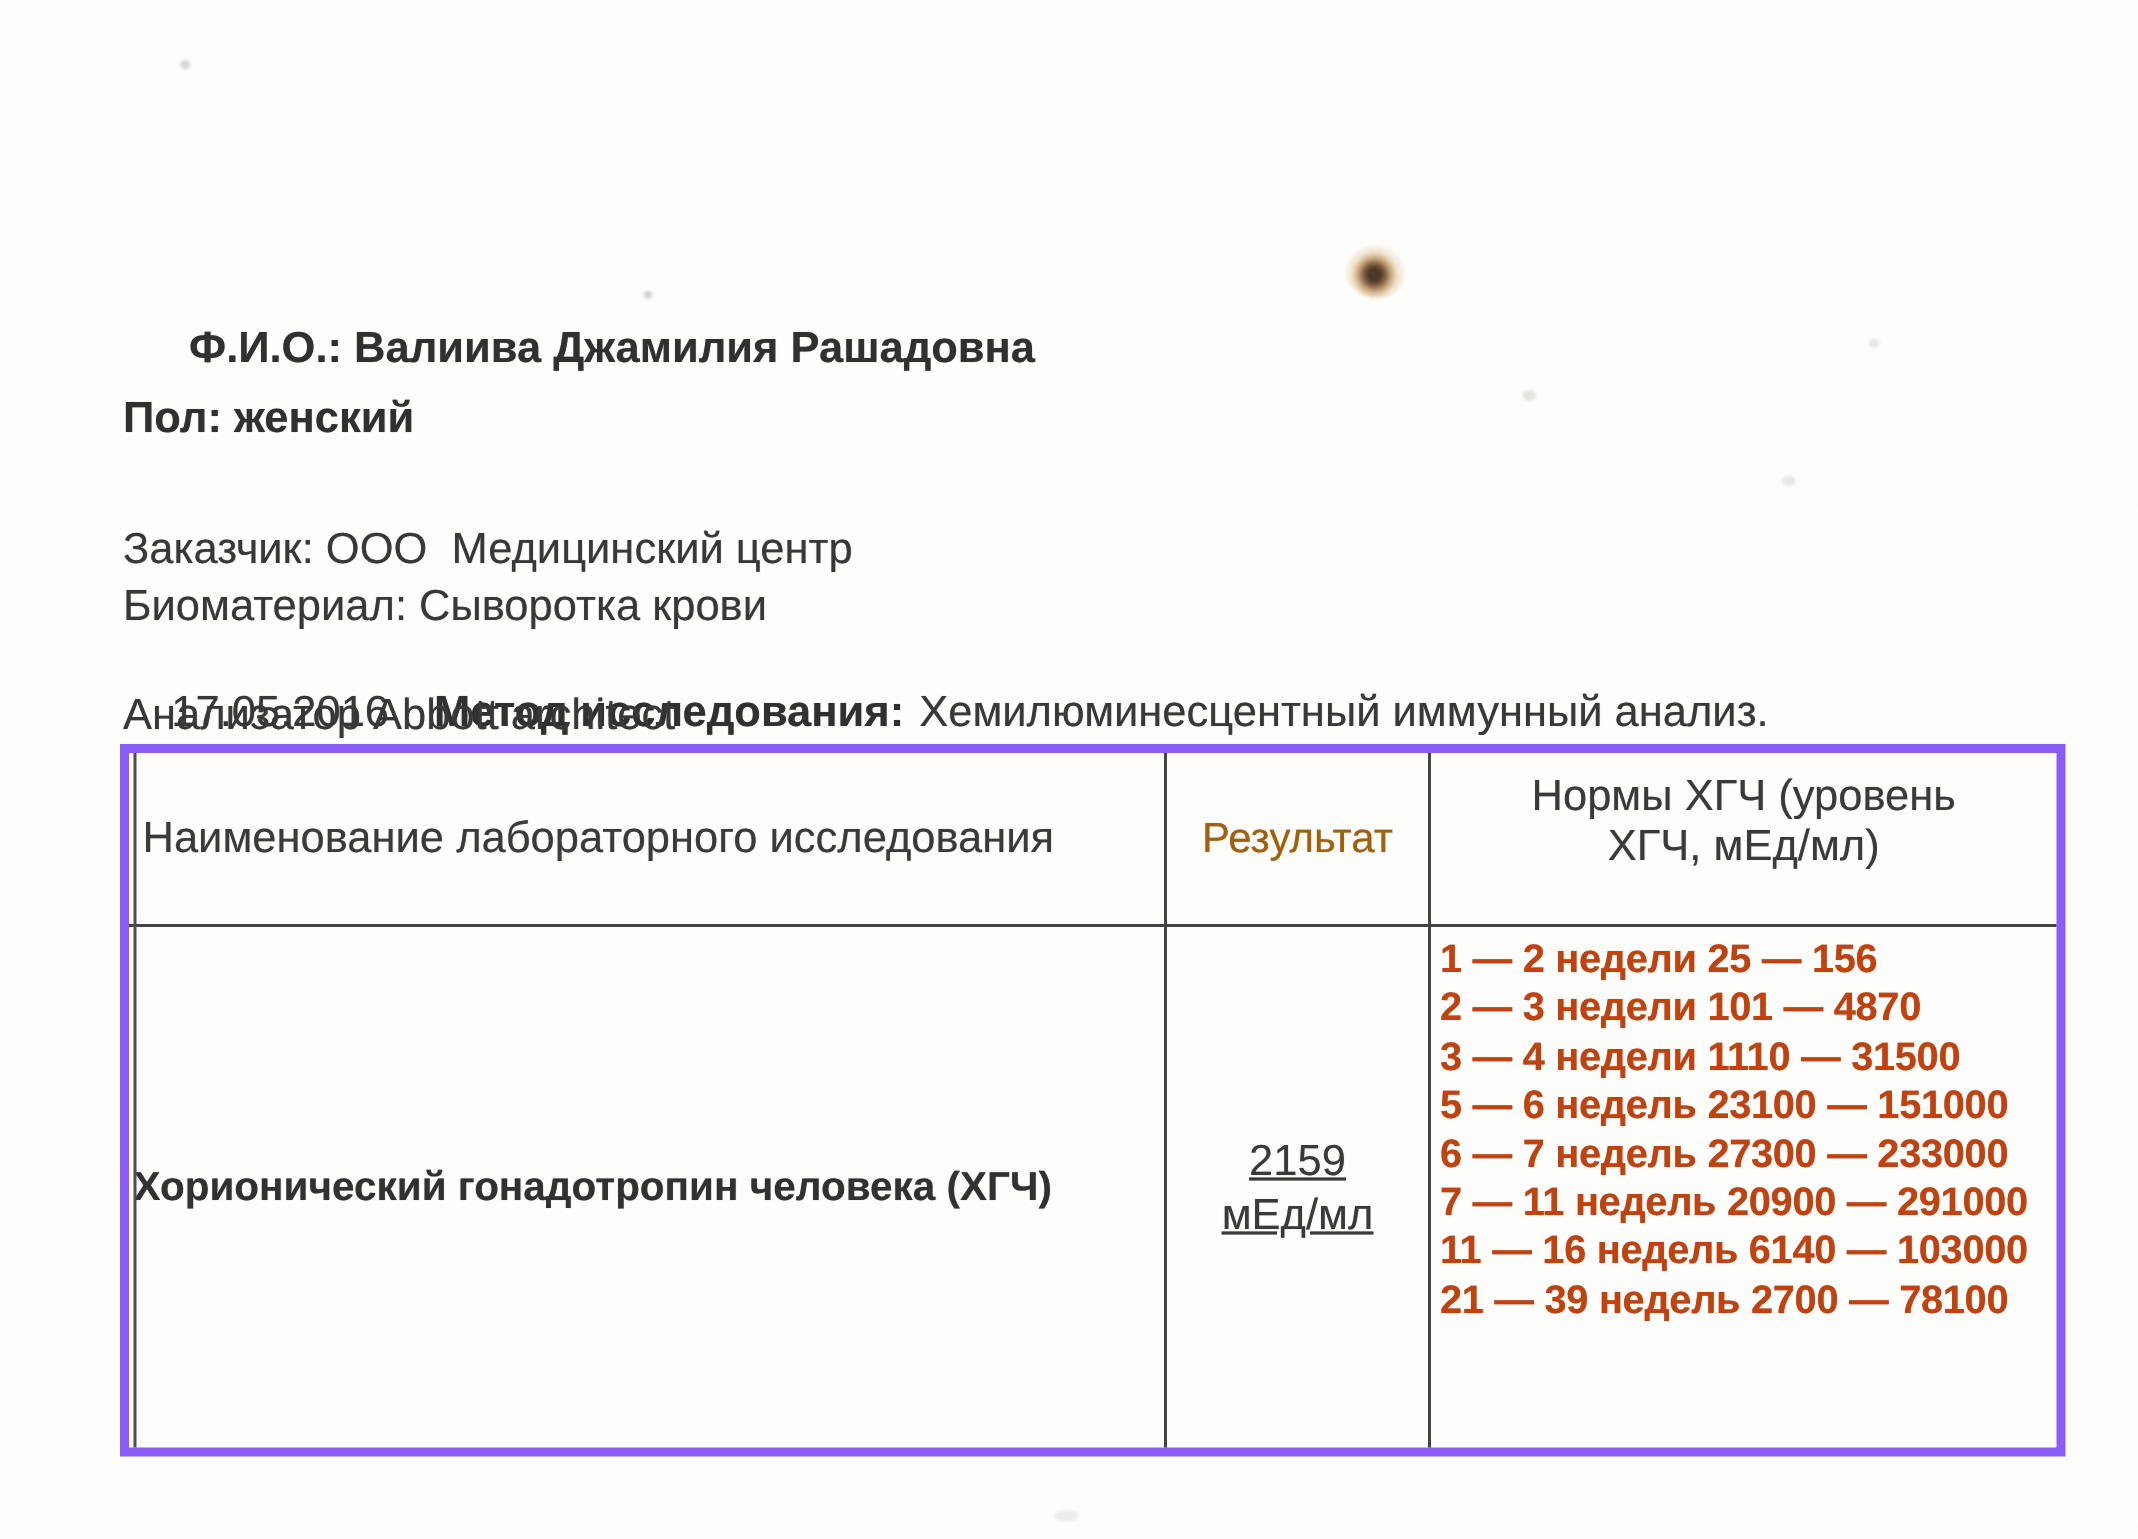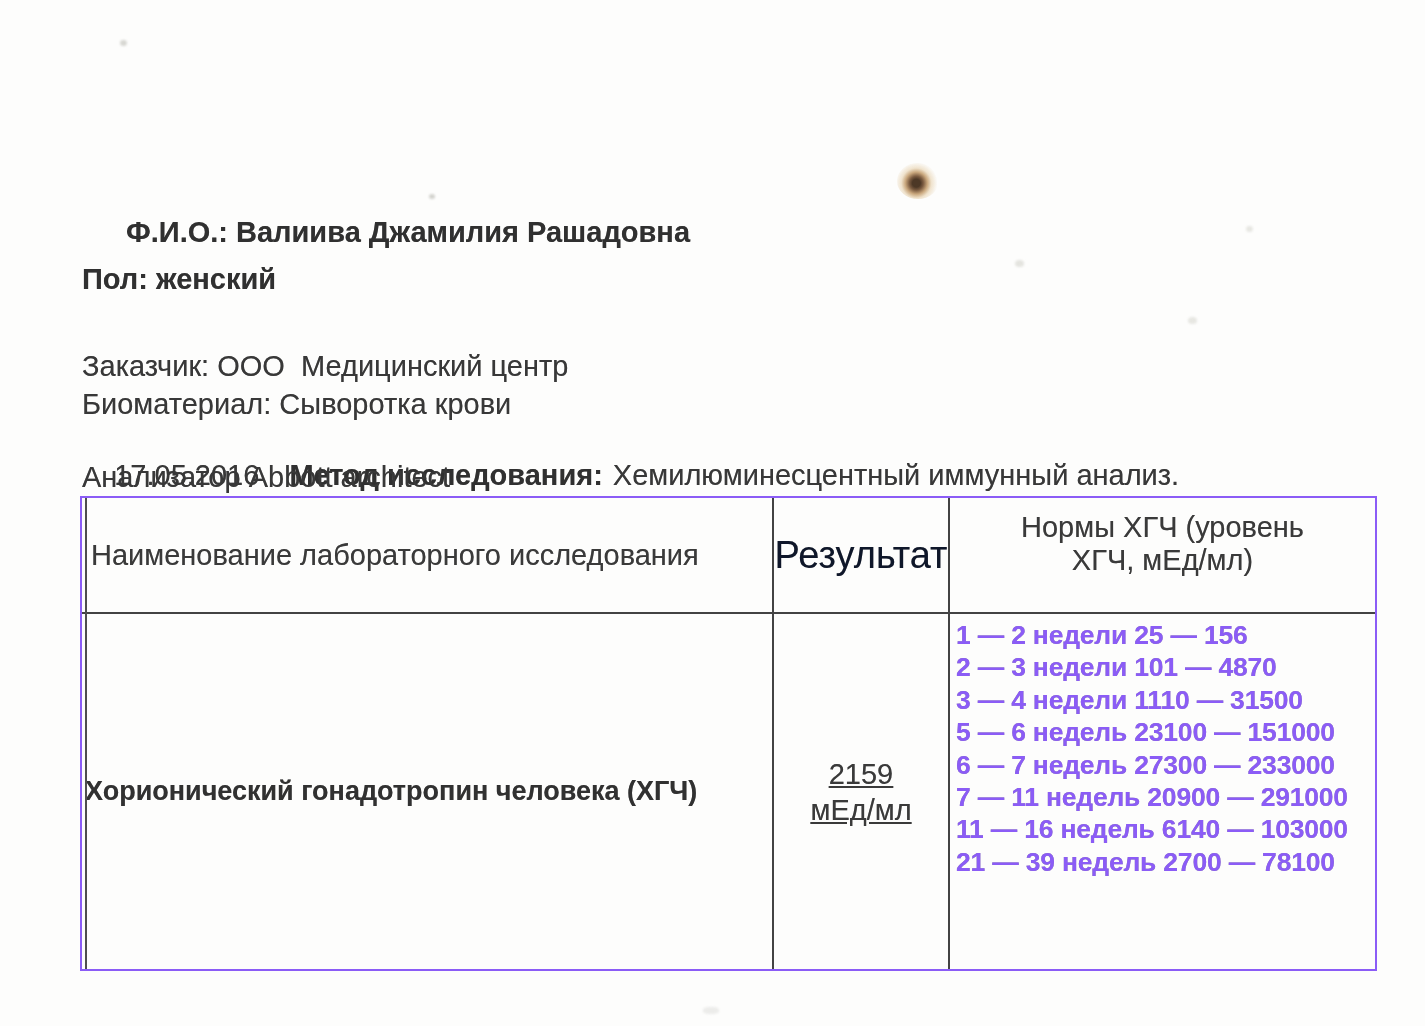--- a/index.html
+++ b/index.html
@@ -20,21 +20,21 @@
     text-shadow:0 0 0.6px rgba(55,55,55,0.55);
   }
   .bold{font-weight:700;color:#303030;}
   .method-line span{vertical-align:baseline;}
   .method-label{font-weight:700;color:#303030;margin-left:30px;}
   .method-value{margin-left:10px;}
   
   .lab-table{
     position:absolute;left:80px;top:496px;
     width:1297px;height:475px;
-    border:2px solid #8b5cf6;
+    border:6px solid #8b5cf6;
     box-sizing:border-box;
     display:flex;flex-direction:column;
     background:transparent;
   }
   
   .lab-table::after{
     content:"";position:absolute;left:3px;top:0;bottom:0;width:2px;
     background:#4e4e4e;
   }
   .t-row{display:flex;box-sizing:border-box;}
@@ -44,21 +44,21 @@
   .c1{width:692px;border-right:2px solid #434343;}
   .c2{width:176px;border-right:2px solid #434343;}
   .c3{flex:1;}
   .hdr-name{
     display:flex;align-items:center;
     padding-left:9px;font-size:29px;color:#3a3a3a;
     text-shadow:0 0 0.6px rgba(55,55,55,0.5);
   }
   .hdr-result{
     display:flex;align-items:center;justify-content:center;
-    font-size:38px;color:#0f172a;
+    font-size:28px;color:#a16207;
     text-shadow:0 0 0.6px rgba(55,55,55,0.5);
   }
   .hdr-norms{
     display:flex;align-items:flex-start;justify-content:center;
     text-align:center;font-size:29px;line-height:33px;color:#3a3a3a;
     padding-top:13px;
     text-shadow:0 0 0.6px rgba(55,55,55,0.5);
   }
   .hdr-norms .inner{max-width:340px;}
   .test-name{
@@ -67,21 +67,21 @@
     text-shadow:0 0 0.6px rgba(50,50,50,0.5);
   }
   .result-cell{
     display:flex;flex-direction:column;align-items:center;justify-content:center;
     font-size:29px;line-height:36px;color:#3a3a3a;
     text-shadow:0 0 0.6px rgba(55,55,55,0.5);
     text-decoration:underline;
   }
   .norms-cell{
     padding:5px 0 0 6px;
-    font-size:26.5px;font-weight:700;color:#8b5cf6;
+    font-size:26.5px;font-weight:700;color:#c2410c;
     letter-spacing:-0.2px;
     text-shadow:0 0 0.6px rgba(50,50,50,0.5);
   }
   .norm-line{line-height:32.4px;white-space:nowrap;}
   
   .artifact{position:absolute;border-radius:50%;pointer-events:none;}
   .stain-brown{
     left:897px;top:163px;width:42px;height:36px;
     background:radial-gradient(circle at 46% 56%,
       #4d3826 0 4px,#7c5c41 7px,#caa87e 11px,#efe2cc 15px,rgba(250,246,238,0) 70%);

